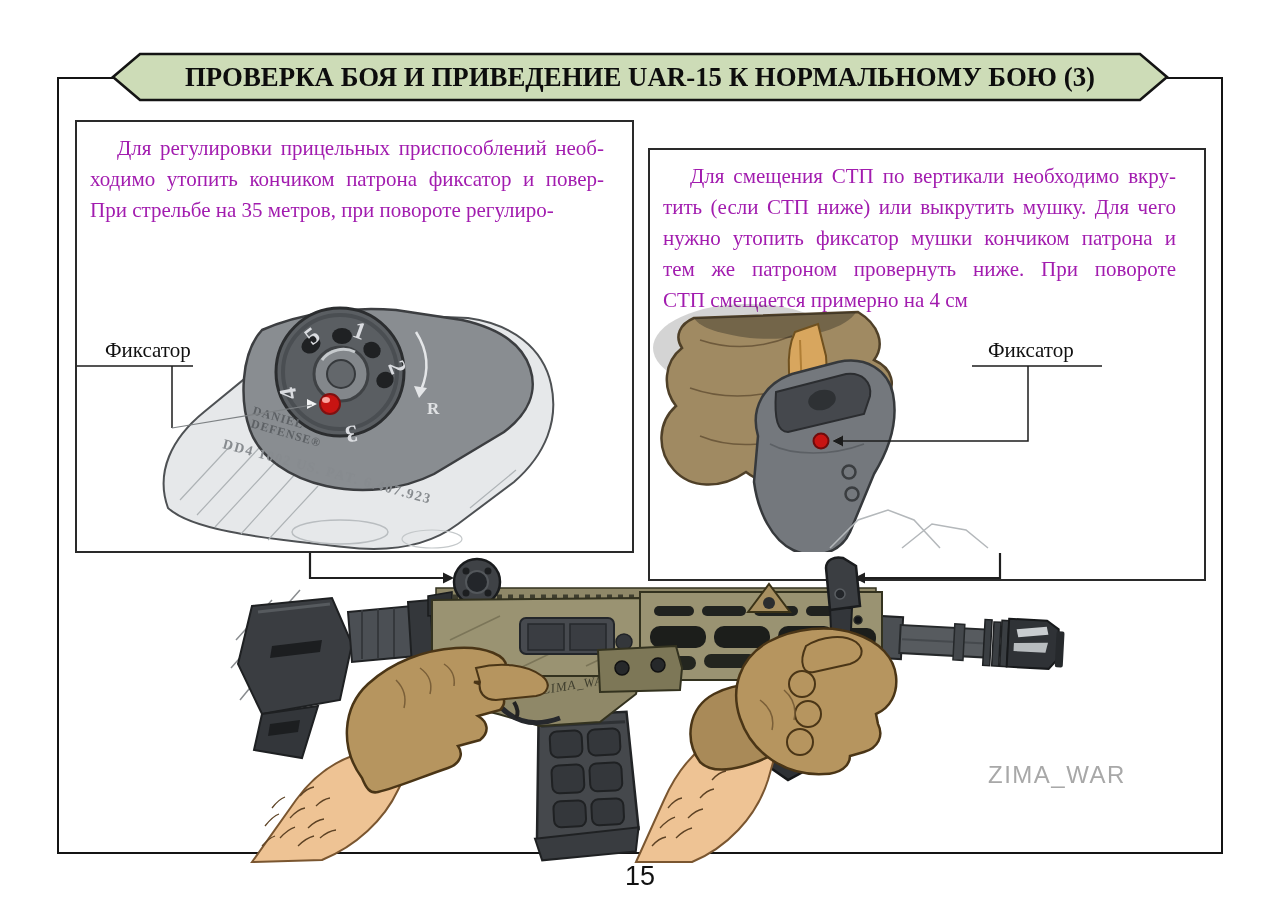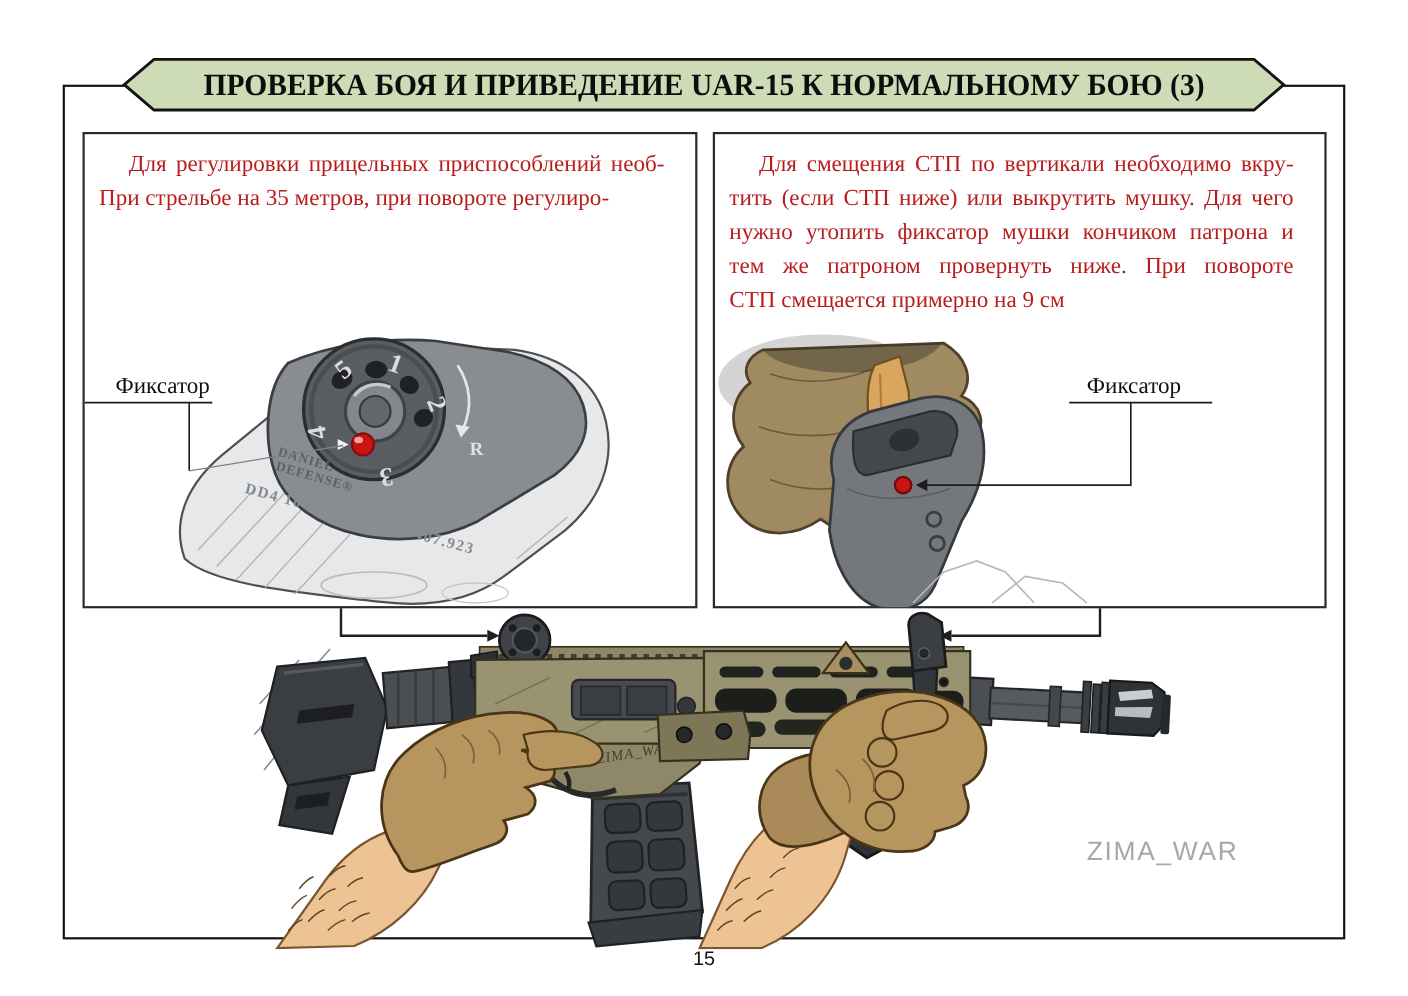--- a/index.html
+++ b/index.html
@@ -4,60 +4,61 @@
 <style>
   html,body{margin:0;padding:0;background:#fff;}
   .page{position:relative;width:1280px;height:905px;background:#fff;overflow:hidden;
         font-family:"Liberation Serif",serif;color:#0c0c0c;}
   .abs{position:absolute;}
   .frame{position:absolute;left:57px;top:77px;width:1166px;height:777px;
          border:2.4px solid #141414;box-sizing:border-box;}
   .tbox{position:absolute;top:120px;height:433px;border:2px solid #2a2a2a;
         background:#fff;box-sizing:border-box;}
   .tbox.left{left:75px;width:559px;}
-  .tbox.right{left:648px;width:558px;}
-  .para{padding:11px 28px 0 13px;font-size:21px;line-height:31px;color:#b91c1c;}
+  .tbox.right{left:648px;width:558px;margin-top:28px;}
+  .para{padding:11px 28px 0 13px;font-size:21px;line-height:31px;color:#a21caf;}
   .para .line{text-align:justify;text-align-last:justify;}
   .para .line:first-of-type{text-indent:27px;}
   .para .line:last-of-type{text-align-last:left;}
   svg{display:block;}
   svg text{font-family:"Liberation Serif",serif;}
   .watermark{position:absolute;left:988px;top:761px;font-family:"Liberation Sans",sans-serif;
              font-size:24px;font-weight:500;letter-spacing:1.5px;color:#a8a8a8;}
   .pagenum{position:absolute;left:0;right:0;top:861px;text-align:center;
-           font-family:"Liberation Sans",sans-serif;font-size:18px;color:#111;}
+           font-family:"Liberation Sans",sans-serif;font-size:27px;color:#111;}
 </style>
 </head>
 <body>
 
 <div class="page">
 
   <div class="frame"></div>
 
   <svg class="abs" style="left:40px;top:44px;width:1200px;height:66px" viewBox="40 44 1200 66">
     <polygon points="113,77 140,54 1140,54 1167,77 1140,100 140,100" stroke="#141414" stroke-width="2.6" fill="#cddcb7"></polygon>
     <text x="640" y="86" text-anchor="middle" font-size="28" font-weight="bold" fill="#0d0d0d" textLength="910" lengthAdjust="spacingAndGlyphs">ПРОВЕРКА БОЯ И ПРИВЕДЕНИЕ UAR-15 К НОРМАЛЬНОМУ БОЮ (3)</text>
   </svg>
 
   <div class="tbox left">
     <div class="para">
 
     <div class="line">Для регулировки прицельных приспособлений необ-</div>
+        <div class="line">ходимо утопить кончиком патрона фиксатор и повер-</div>
         <div class="line">При стрельбе на 35 метров, при повороте регулиро-</div>
       </div>
   </div>
 
   <div class="tbox right">
     <div class="para">
 
     <div class="line">Для смещения СТП по вертикали необходимо вкру-</div>
         <div class="line">тить (если СТП ниже) или выкрутить мушку. Для чего</div>
         <div class="line">нужно утопить фиксатор мушки кончиком патрона и</div>
         <div class="line">тем же патроном провернуть ниже. При повороте</div>
-        <div class="line">СТП смещается примерно на 9 см</div>
+        <div class="line">СТП смещается примерно на 4 см</div>
       </div>
   </div>
 
   <svg class="abs" style="left:77px;top:296px;width:556px;height:256px" viewBox="77 296 556 256">
 
     <path d="M168,508 C155,472 172,438 204,412 L282,348 C305,328 338,316 372,314 L468,318 C512,324 543,348 551,384 C559,420 546,454 514,482 L458,524 C426,548 384,552 344,547 C288,540 196,534 168,508 Z" fill="#e6e8ea" stroke="#4e5154" stroke-width="2"></path>
     <path d="M180,500 L232,444 M197,515 L259,448 M215,527 L277,460 M241,534 L297,472 M268,540 L318,486 M470,508 L516,470" stroke="#aeb3b6" stroke-width="1.2" fill="none"></path>
     <ellipse cx="340" cy="532" rx="48" ry="12" fill="none" stroke="#b9bdc0" stroke-width="1.5"></ellipse>
     <ellipse cx="432" cy="539" rx="30" ry="9" fill="none" stroke="#c4c8ca" stroke-width="1.2"></ellipse>
 

